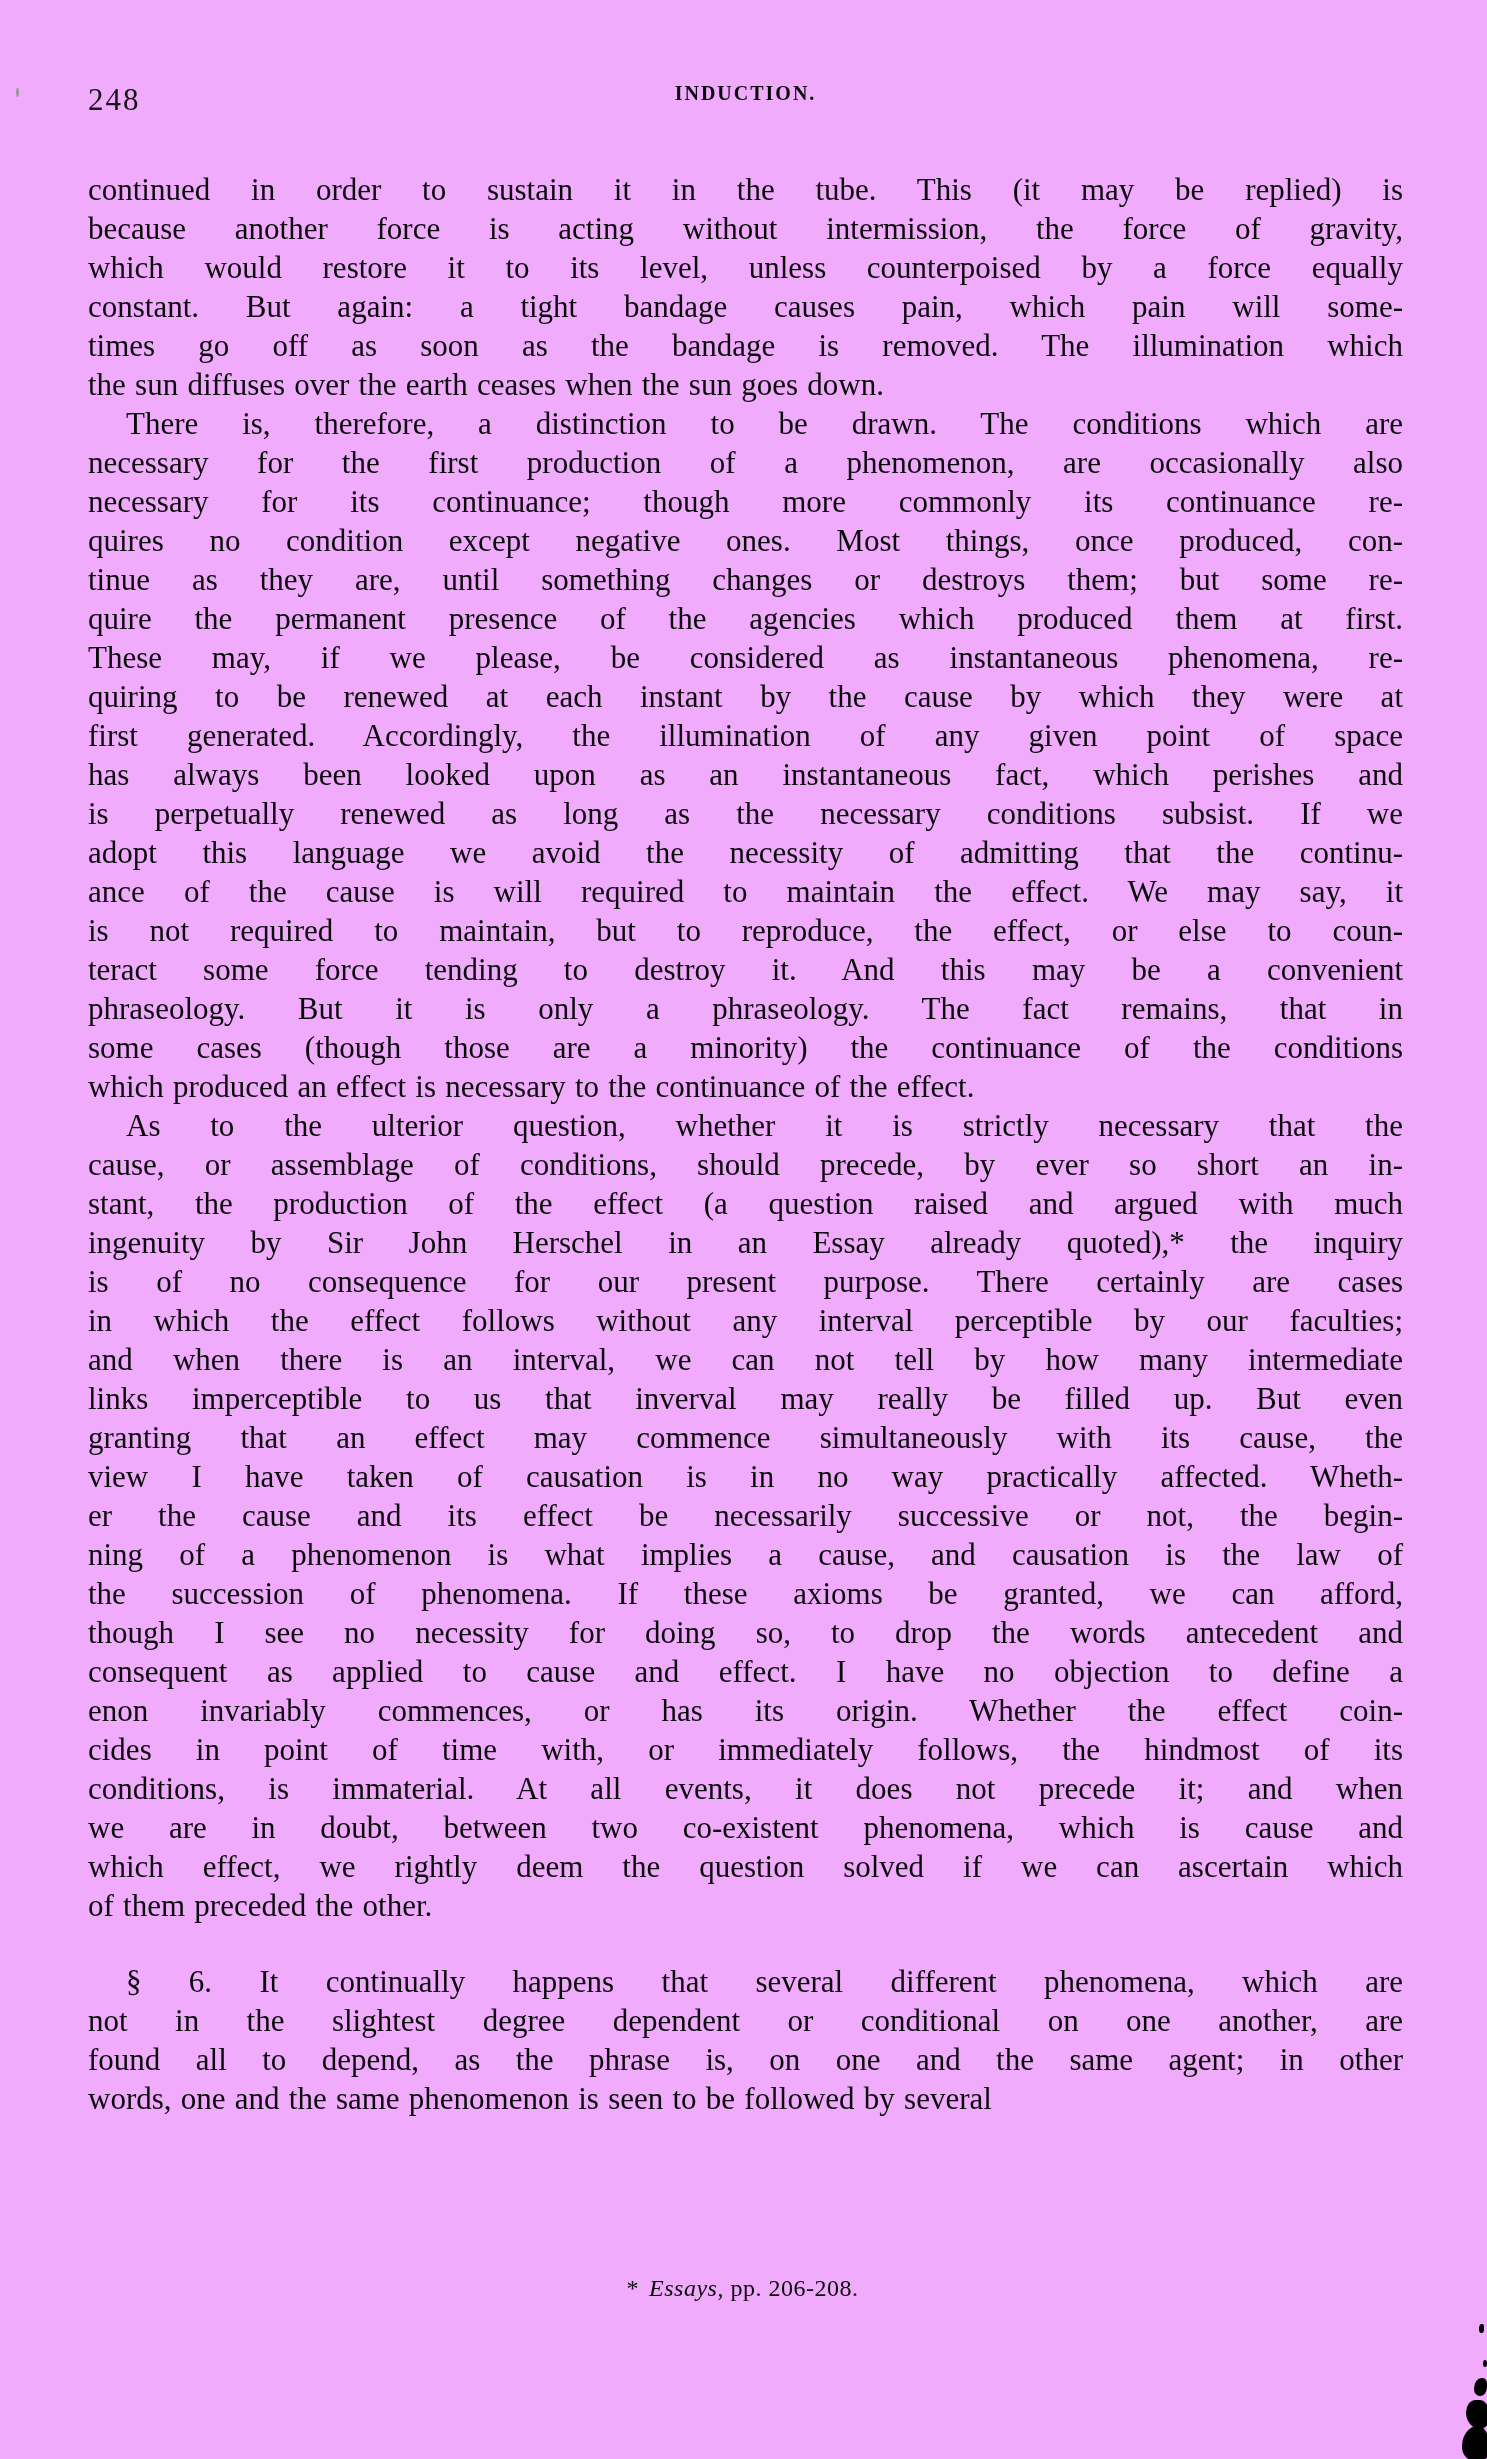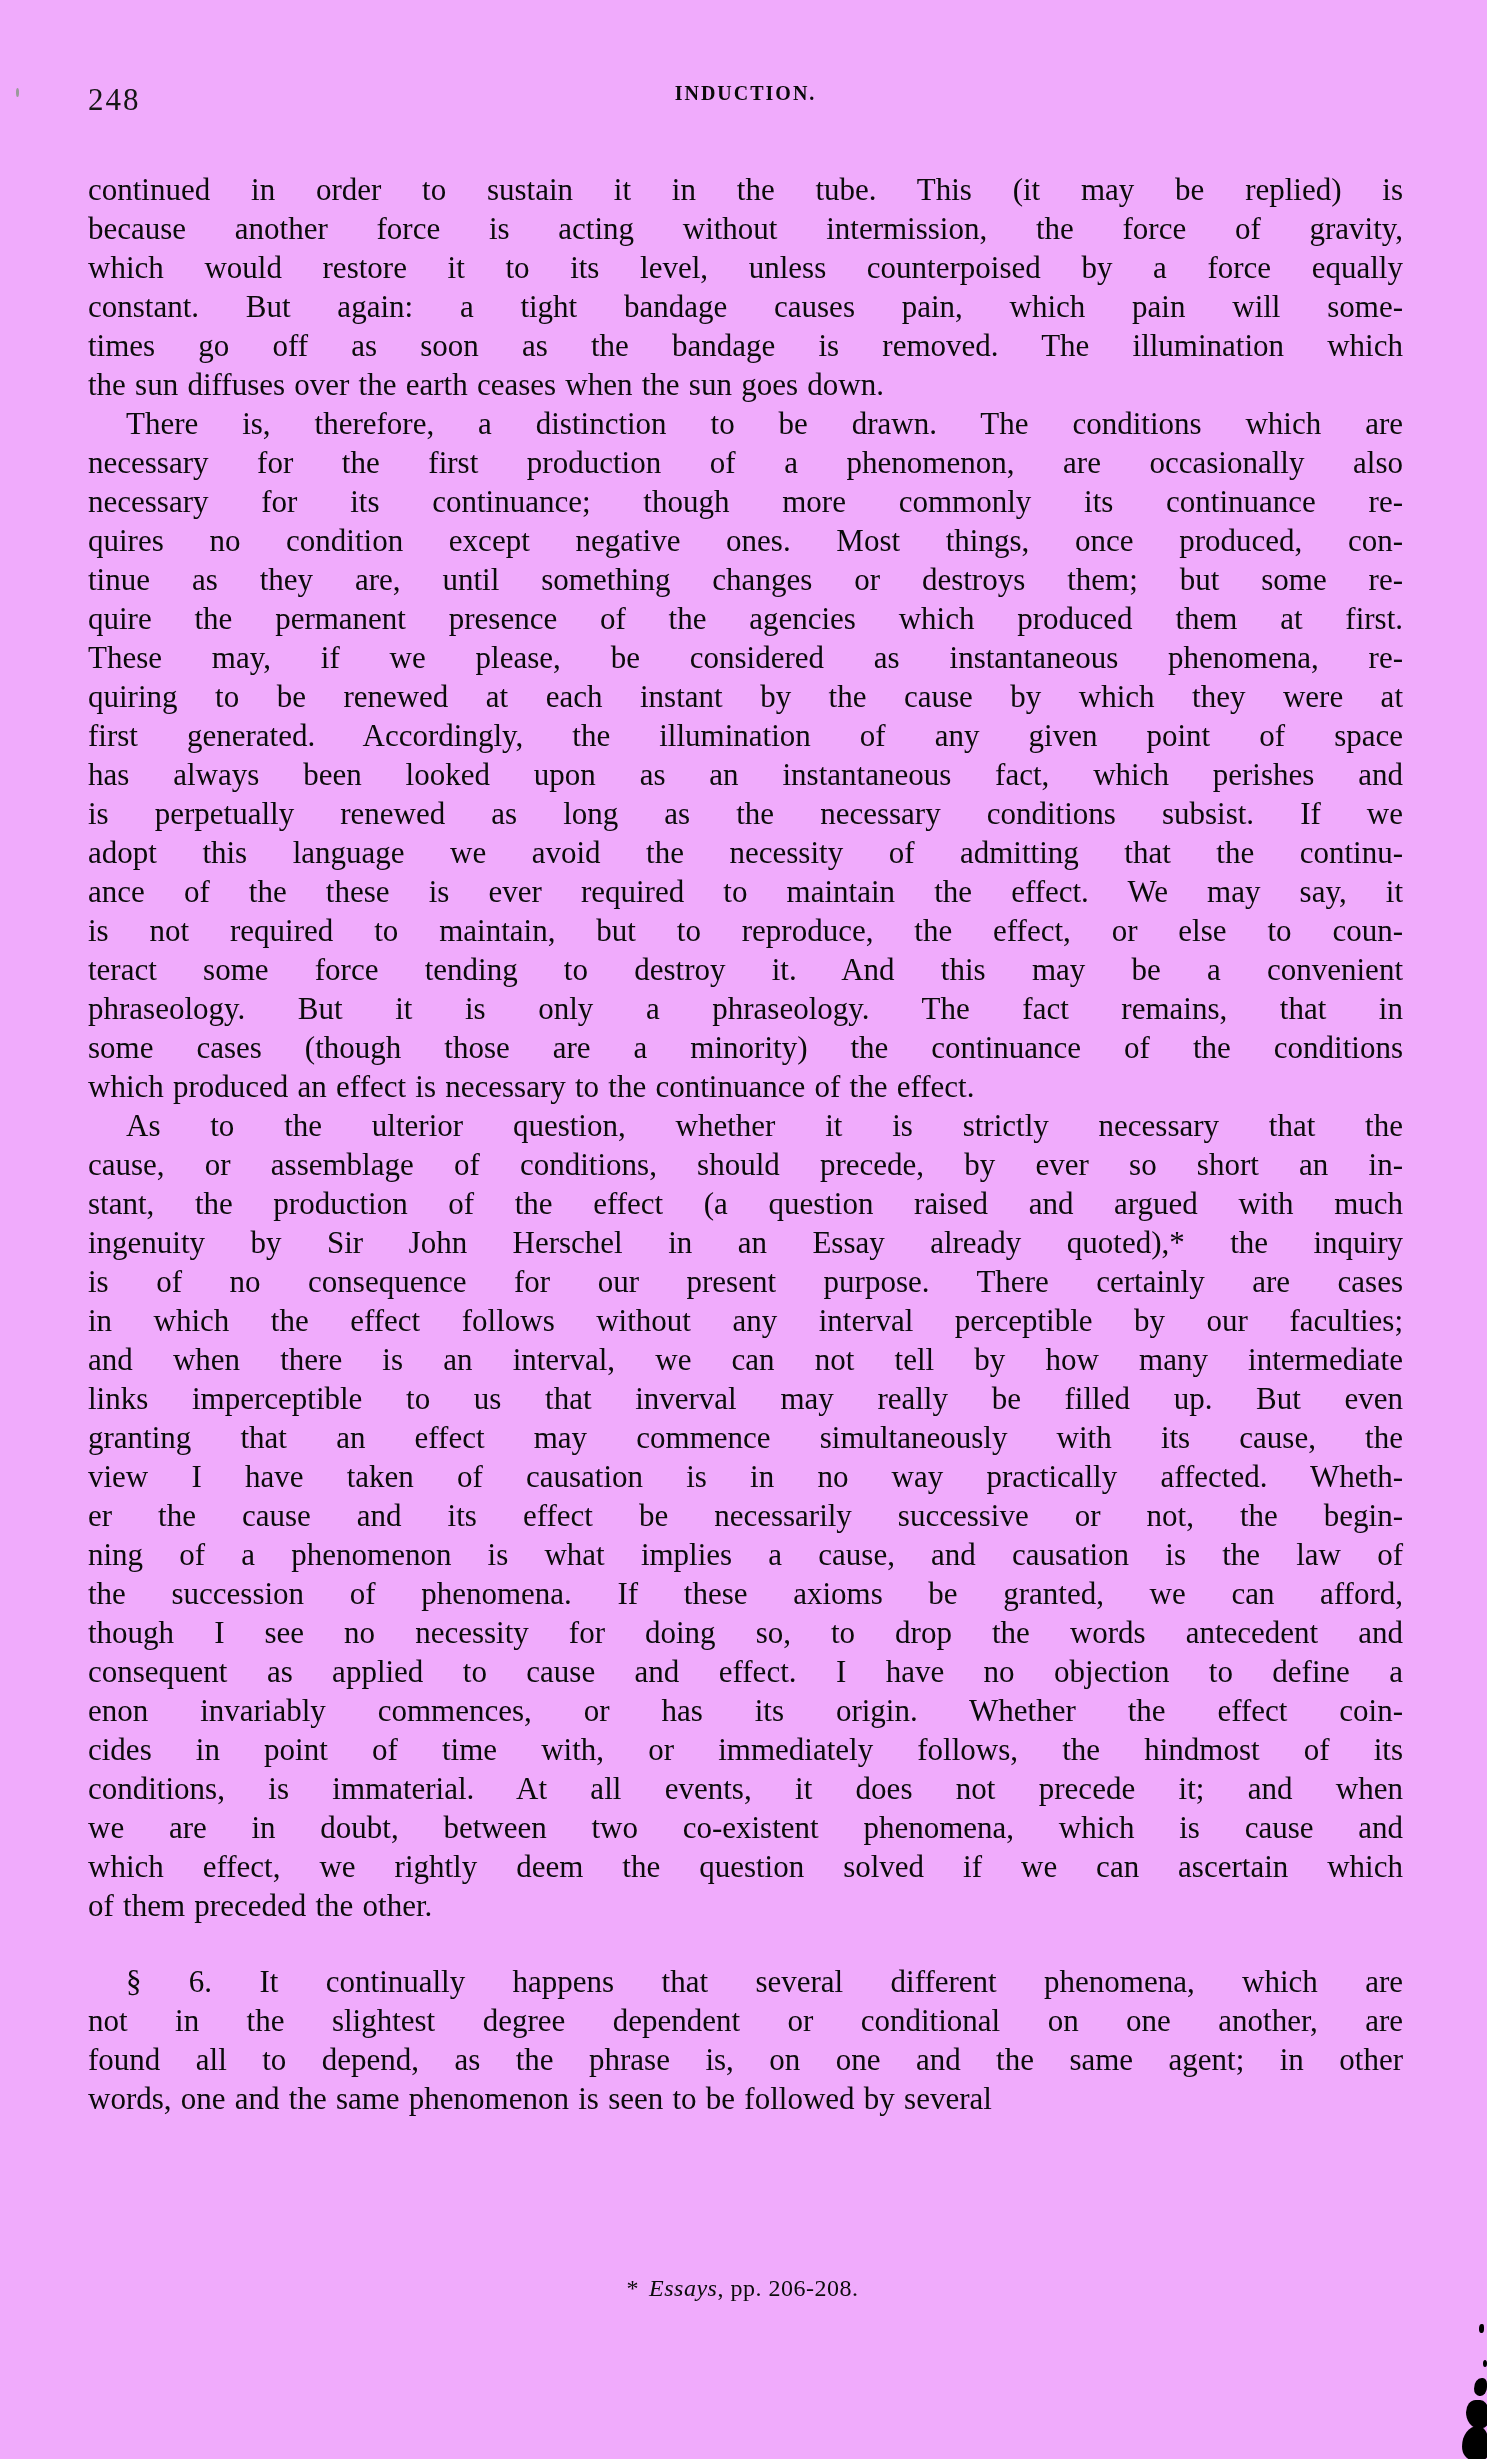--- a/index.html
+++ b/index.html
@@ -111,21 +111,21 @@
         <div class="line">necessary for its continuance; though more commonly its continuance re-</div>
         <div class="line">quires no condition except negative ones.  Most things, once produced, con-</div>
         <div class="line">tinue as they are, until something changes or destroys them; but some re-</div>
         <div class="line">quire the permanent presence of the agencies which produced them at first.</div>
         <div class="line">These may, if we please, be considered as instantaneous phenomena, re-</div>
         <div class="line">quiring to be renewed at each instant by the cause by which they were at</div>
         <div class="line">first generated.  Accordingly, the illumination of any given point of space</div>
         <div class="line">has always been looked upon as an instantaneous fact, which perishes and</div>
         <div class="line">is perpetually renewed as long as the necessary conditions subsist.  If we</div>
         <div class="line">adopt this language we avoid the necessity of admitting that the continu-</div>
-        <div class="line">ance of the these is ever required to maintain the effect.  We may say, it</div>
+        <div class="line">ance of the cause is will required to maintain the effect.  We may say, it</div>
         <div class="line">is not required to maintain, but to reproduce, the effect, or else to coun-</div>
         <div class="line">teract some force tending to destroy it.  And this may be a convenient</div>
         <div class="line">phraseology.  But it is only a phraseology.  The fact remains, that in</div>
         <div class="line">some cases (though those are a minority) the continuance of the conditions</div>
         <div class="line last">which produced an effect is necessary to the continuance of the effect.</div>
       </div>
       <div class="para">
         <div class="line indent">As to the ulterior question, whether it is strictly necessary that the</div>
         <div class="line">cause, or assemblage of conditions, should precede, by ever so short an in-</div>
         <div class="line">stant, the production of the effect (a question raised and argued with much</div>

